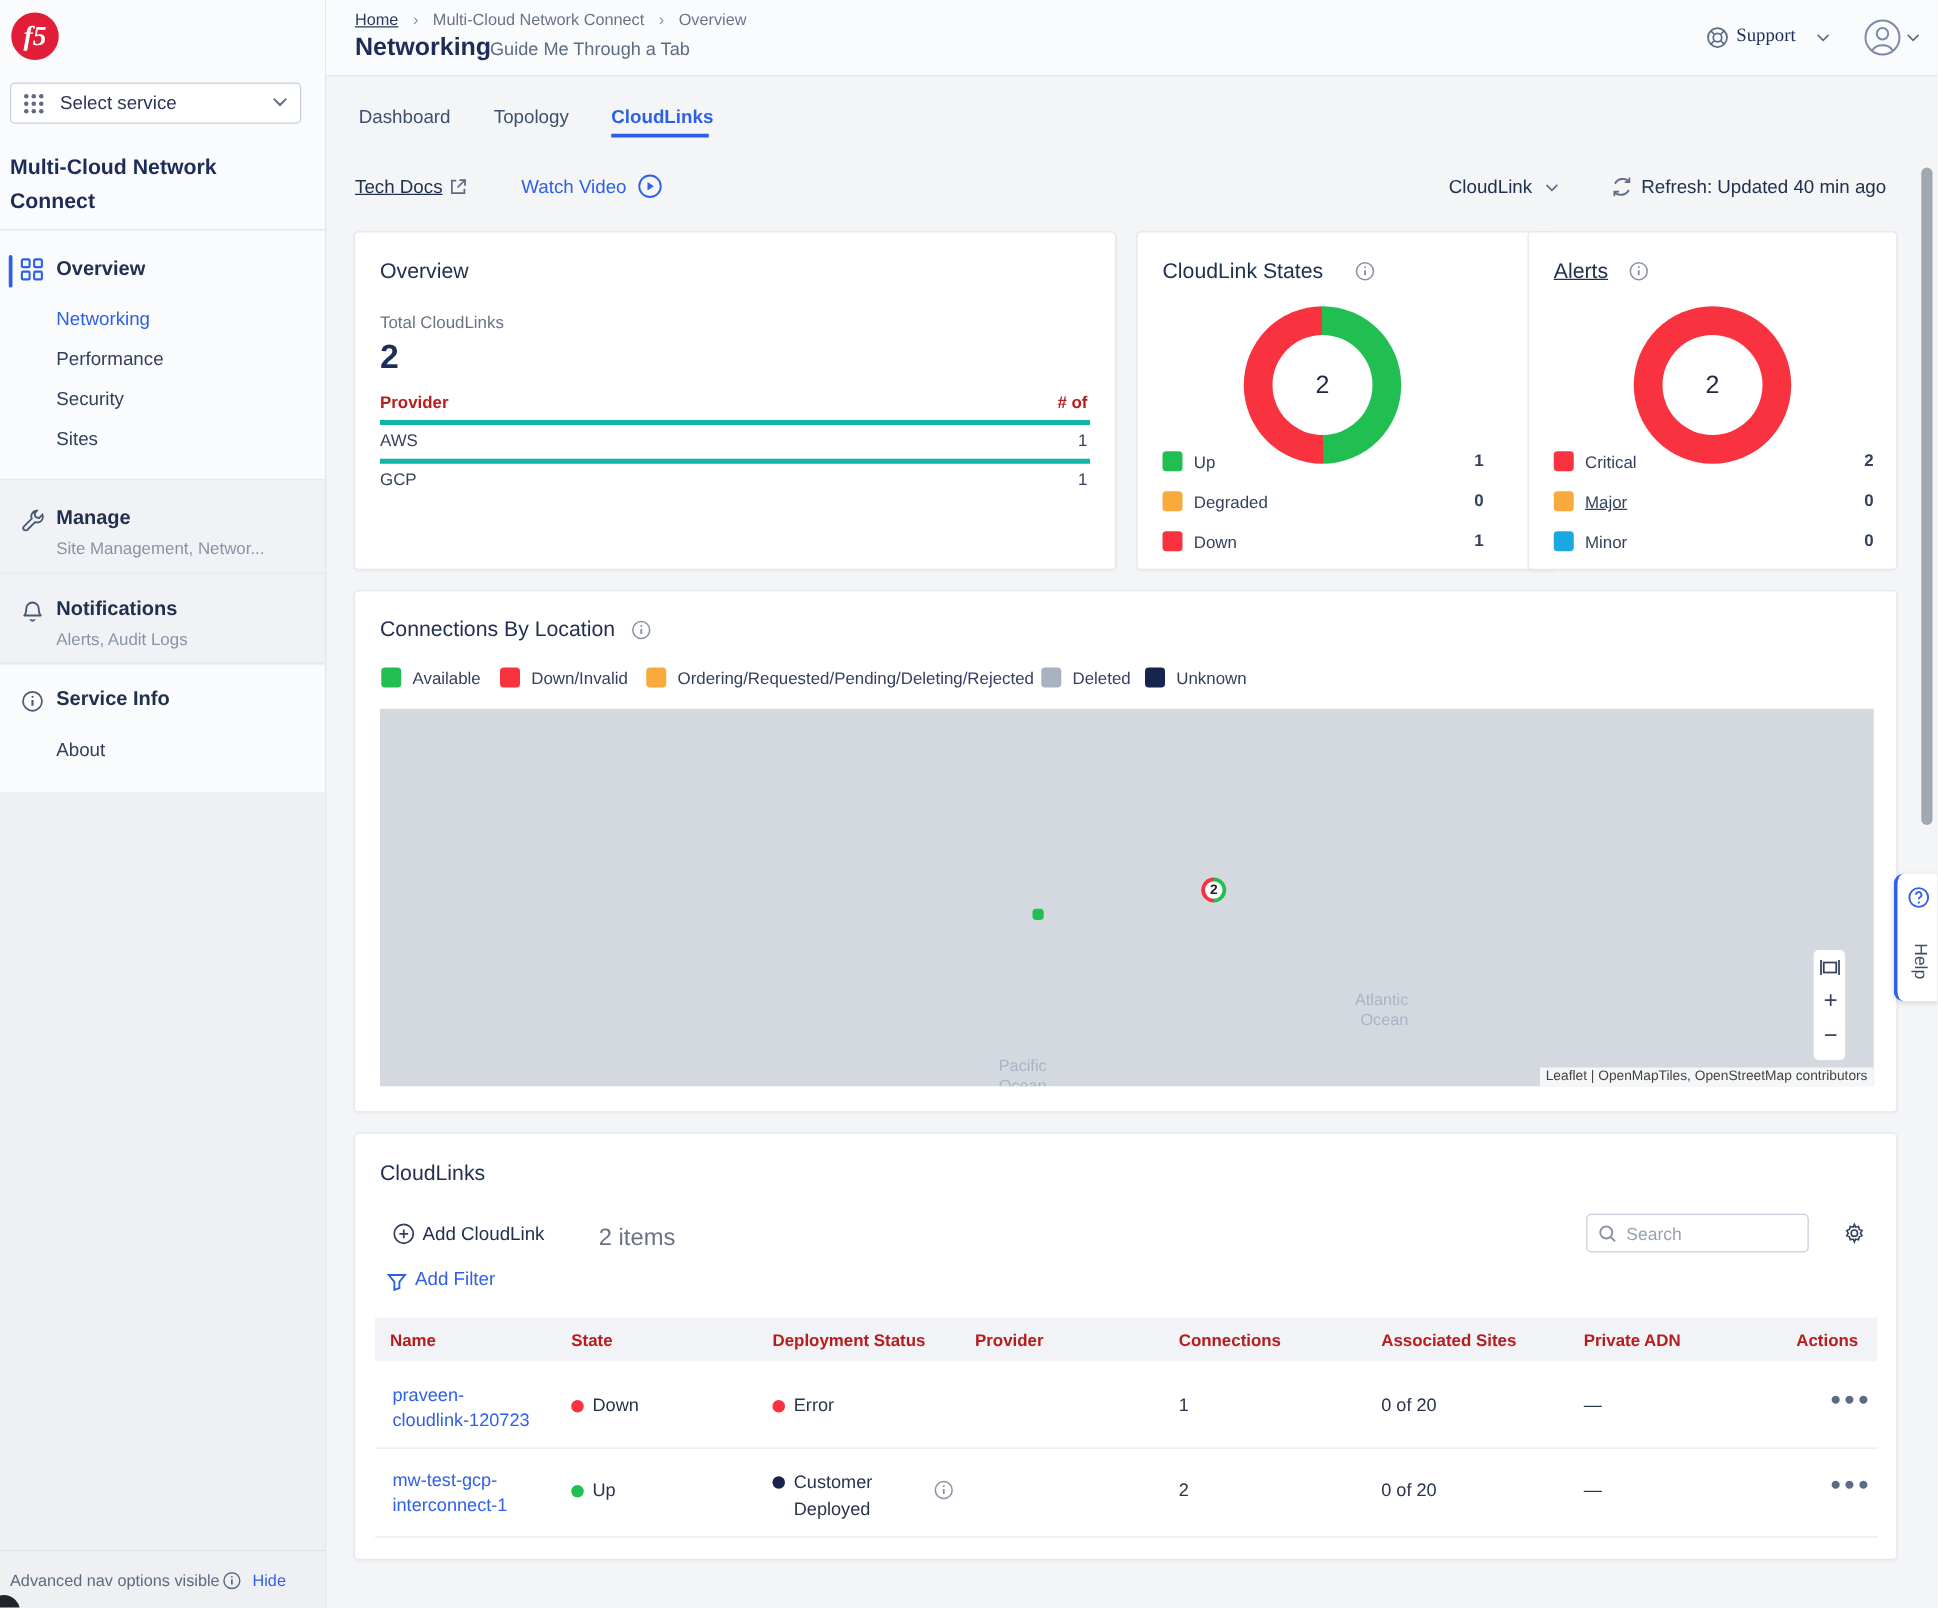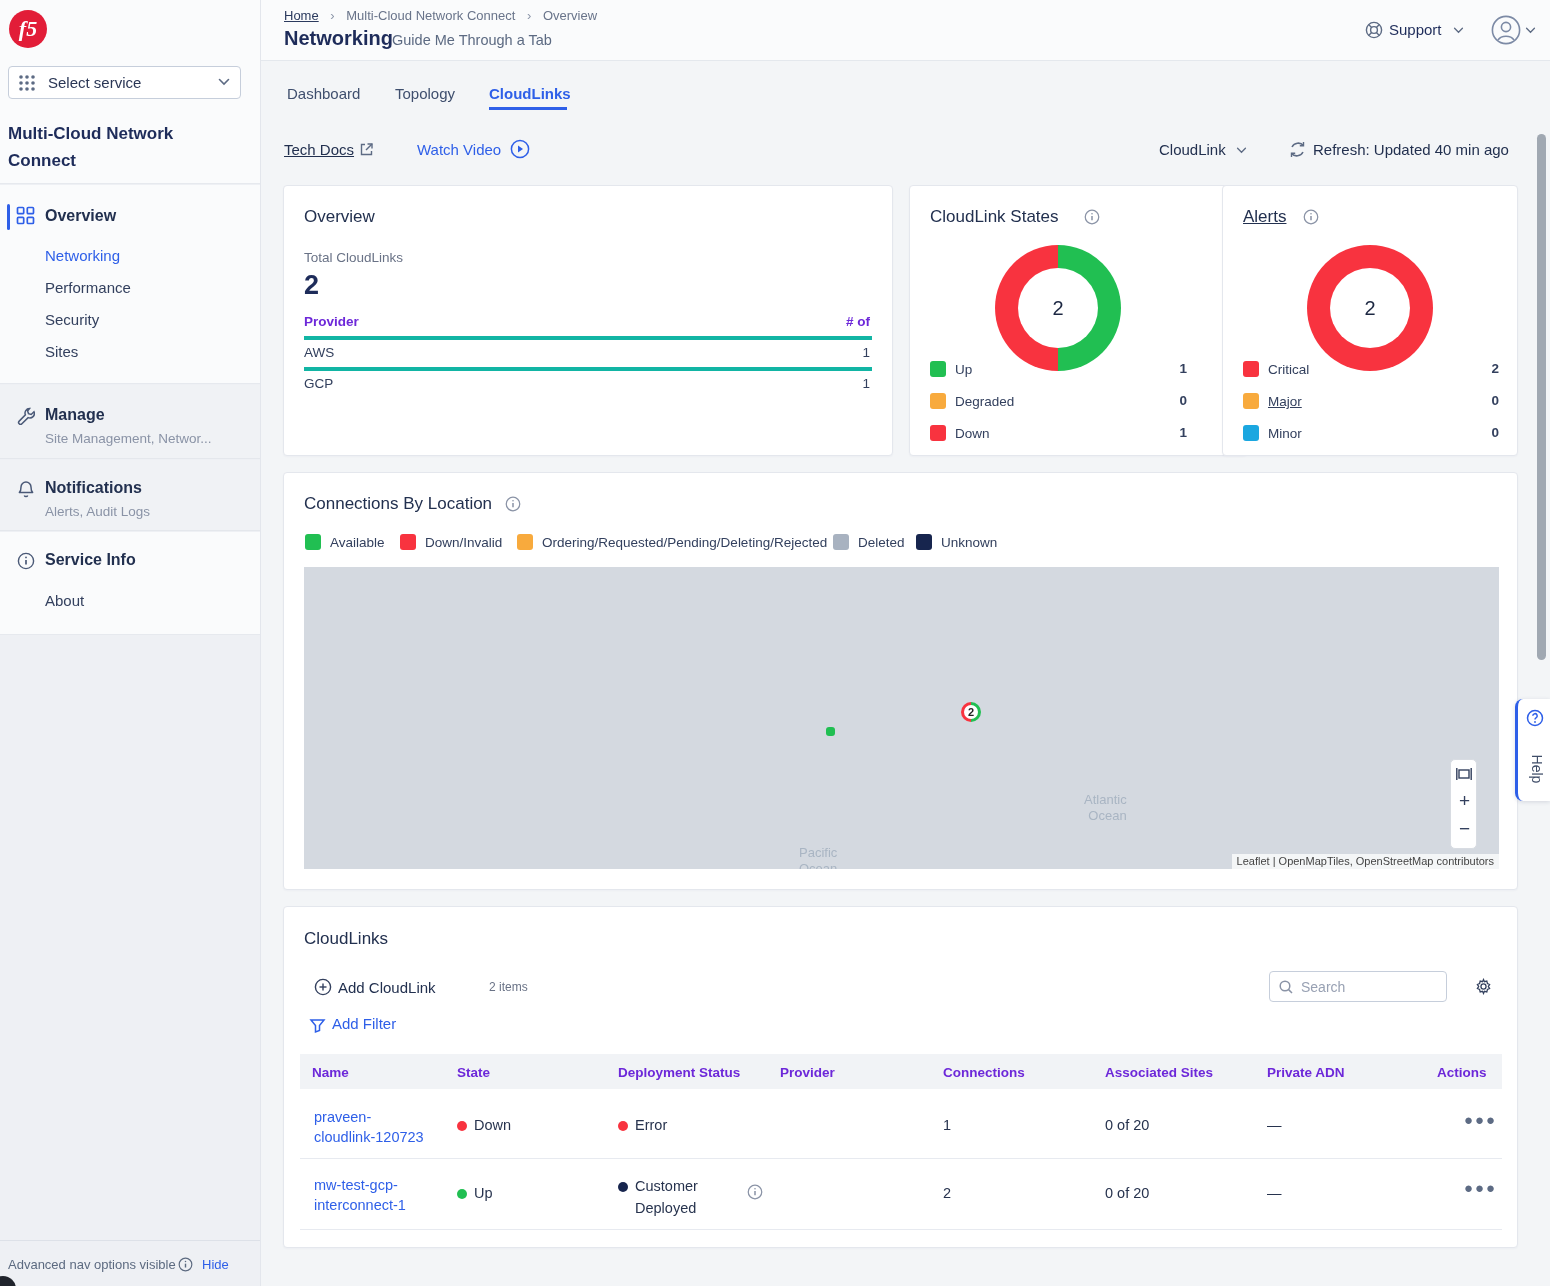--- a/index.html
+++ b/index.html
@@ -22,21 +22,21 @@
 
 .card { position:absolute; background:#fff; border:1px solid #e4e7ed; border-radius:4px; box-shadow:0 1px 2px rgba(30,40,80,0.03); }
 .cardtitle { font-size:17px; color:#22304f; }
 .gray { color:#697286; }
 .legend-row { position:absolute; font-size:13.5px; color:#33405e; }
 .cb { display:inline-block; width:16px; height:16px; border-radius:3px; vertical-align:-3px; margin-right:9px; }
 .cnt { position:absolute; right:0; font-weight:bold; color:#33405e; }
 .donut { position:absolute; border-radius:50%; }
 .donut .hole { position:absolute; left:23px; top:23px; width:80px; height:80px; background:#fff; border-radius:50%; text-align:center; line-height:80px; font-size:20px; color:#1c2742; }
 
-.th { font-size:13.5px; font-weight:bold; color:#6d28d9; }
+.th { font-size:13.5px; font-weight:bold; color:#b91c1c; }
 .td { font-size:14.5px; color:#27334e; }
 a.lk { color:#2e5fe8; text-decoration:none; }
 .dot { display:inline-block; width:10px; height:10px; border-radius:50%; vertical-align:-1px; margin-right:7px; }
 </style>
 </head>
 <body>
 
 <div id="sidebar">
  <div id="sb-top">
   <svg class="abs" style="left:8px;top:9px" width="40" height="40" viewBox="0 0 40 40">
@@ -125,21 +125,21 @@
   <span class="abs" style="left:23px;top:27px;font-size:20px;font-weight:bold;color:#1e2c5a;">Networking</span>
   <span class="abs" style="left:131px;top:32px;font-size:14.5px;color:#5c6a82;">Guide Me Through a Tab</span>
   <svg class="abs" style="left:1104px;top:21px" width="18" height="18" viewBox="0 0 18 18" fill="none" stroke="#5d6b84" stroke-width="1.4">
       <circle cx="9" cy="9" r="7.6"></circle>
       <circle cx="9" cy="9" r="3.4"></circle>
       <line x1="6.6" y1="6.6" x2="3.6" y2="3.6"></line>
       <line x1="11.4" y1="6.6" x2="14.4" y2="3.6"></line>
       <line x1="6.6" y1="11.4" x2="3.6" y2="14.4"></line>
       <line x1="11.4" y1="11.4" x2="14.4" y2="14.4"></line>
     </svg>
-  <span class="abs" style="left:1128px;top:21px;font-size:15px;color:#1e2c5a;">Support</span>
+  <span class="abs" style="left:1128px;top:21px;font-size:15px;color:#1e2c5a;font-family:Liberation Serif, serif;">Support</span>
   <svg class="abs" style="left:1192px;top:27px" width="11" height="7" viewBox="0 0 12 8">
       <path d="M1.5 1.5 L6 6 L10.5 1.5" stroke="#5d6b84" stroke-width="1.5" fill="none" stroke-linecap="round"></path>
     </svg>
   <svg class="abs" style="left:1230px;top:15px" width="30" height="30" viewBox="0 0 30 30" fill="none" stroke="#7c8aa5" stroke-width="1.6">
       <circle cx="15" cy="15" r="13.6"></circle>
       <circle cx="15" cy="12" r="4.6"></circle>
       <path d="M7 25 a9 7 0 0 1 16 0"></path>
     </svg>
   <svg class="abs" style="left:1264px;top:27px" width="11" height="7" viewBox="0 0 12 8">
       <path d="M1.5 1.5 L6 6 L10.5 1.5" stroke="#5d6b84" stroke-width="1.5" fill="none" stroke-linecap="round"></path>
@@ -252,21 +252,21 @@
 </div>
 
 <div class="card" style="left:283px;top:906px;width:1235px;height:342px;">
   <div class="cardtitle" style="position:absolute;left:20px;top:22px;">CloudLinks</div>
   <svg class="abs" style="left:30px;top:71px" width="18" height="18" viewBox="0 0 18 18" fill="none" stroke="#33405e" stroke-width="1.4">
       <circle cx="9" cy="9" r="7.6"></circle>
       <line x1="9" y1="5.5" x2="9" y2="12.5"></line>
       <line x1="5.5" y1="9" x2="12.5" y2="9"></line>
     </svg>
   <div class="abs" style="left:54px;top:72px;font-size:15px;color:#22304f;">Add CloudLink</div>
-  <div class="abs gray" style="left:205px;top:73px;font-size:12px;">2 items</div>
+  <div class="abs gray" style="left:195px;top:73px;font-size:19px;">2 items</div>
   <div class="abs" style="left:985px;top:64px;width:178px;height:31px;background:#fff;border:1px solid #c6cedb;border-radius:4px;">
     <svg class="abs" style="left:8px;top:7px" width="16" height="16" viewBox="0 0 16 16" fill="none" stroke="#8a93a6" stroke-width="1.5">
         <circle cx="7" cy="7" r="4.8"></circle>
         <line x1="10.6" y1="10.6" x2="14" y2="14"></line>
       </svg>
     <span class="abs" style="left:31px;top:7px;font-size:14px;color:#98a1b3;">Search</span>
   </div>
   <svg class="abs" style="left:1191px;top:71px" width="17" height="17" viewBox="0 0 20 20" fill="none" stroke="#33405e" stroke-width="1.5">
       <circle cx="10" cy="10" r="3"></circle>
       <path d="M10 1.8 l1.1 2.6 2.8-.7 .7 2.8 2.6 1.1 -1.5 2.4 1.5 2.4 -2.6 1.1 -.7 2.8 -2.8-.7 -1.1 2.6 -1.1-2.6 -2.8 .7 -.7-2.8 -2.6-1.1 1.5-2.4 -1.5-2.4 2.6-1.1 .7-2.8 2.8 .7 z"></path>

